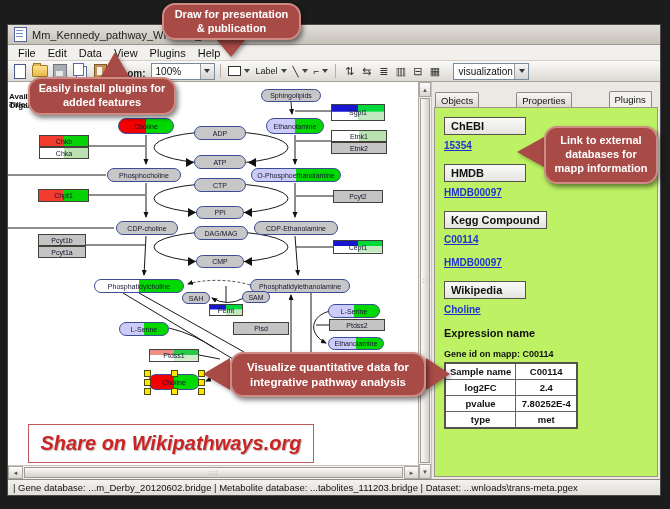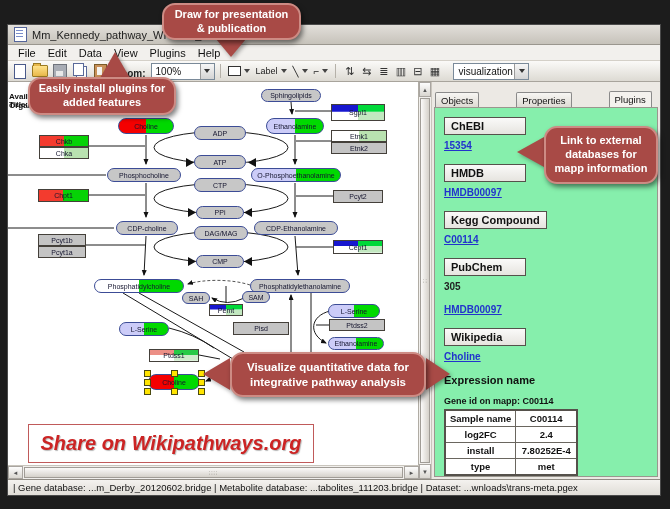--- a/index.html
+++ b/index.html
@@ -57,21 +57,21 @@
   .hthumb{flex:1;margin:1px 1px;background:linear-gradient(#fbfaf9,#d5d1ca);border:1px solid #a09c96;
           display:flex;align-items:center;justify-content:center;font-size:6px;color:#8a867e;letter-spacing:1px;}
   .vthumb{flex:1;margin:1px 1px;background:linear-gradient(90deg,#fbfaf9,#d5d1ca);border:1px solid #a09c96;
           display:flex;align-items:center;justify-content:center;font-size:6px;color:#8a867e;}
   
   .rightpanel{flex:1;display:flex;flex-direction:column;background:#ece9e4;min-width:0;}
   .tabs{height:17px;display:flex;align-items:flex-end;padding:8px 2px 0 3px;flex:0 0 auto;gap:36px;}
   .tab{font-size:9.5px;color:#111;padding:2px 5px 1px;border:1px solid #8a8a8a;border-bottom:none;
        background:linear-gradient(#f7f6f3,#dedbd4);border-radius:2px 2px 0 0;margin-right:1px;white-space:nowrap;}
   .tab.active{background:#f4f2ee;padding-bottom:2px;position:relative;z-index:2;}
-  .panel-body{flex:1;background:#86efac;border:1px solid #9a968e;margin:0 2px 2px;padding:8px 9px 4px;
+  .panel-body{flex:1;background:#bef264;border:1px solid #9a968e;margin:0 2px 2px;padding:8px 9px 4px;
               overflow:hidden;min-height:0;}
   .bp-header{display:inline-block;min-width:68px;border:1px solid #55514b;background:linear-gradient(#fafaf9,#e6e4df);
              font-size:11px;font-weight:bold;color:#111;padding:2px 6px;margin-bottom:5px;}
   .bp-link{display:block;font-size:10px;font-weight:bold;color:#2233cc;text-decoration:underline;margin-bottom:12px;cursor:pointer;}
   .bp-text{display:block;font-size:10px;font-weight:bold;color:#222;margin-bottom:12px;}
   .bp-expr{font-size:11px;font-weight:bold;color:#111;margin:4px 0 10px;}
   .bp-geneid{font-size:9px;font-weight:bold;color:#111;margin-bottom:3px;}
   .bp-table{border-collapse:collapse;border:2px solid #55514b;}
   .bp-table td{border:1px solid #6a665f;font-size:9.5px;font-weight:bold;color:#111;text-align:center;
                padding:2px 4px;min-width:52px;background:#fff;}
@@ -291,38 +291,37 @@
           <span class="tab">Properties</span>
           <span class="tab active">Plugins</span>
           <span class="tab">Search</span>
           <span class="tab">Legend</span>
         </div>
       <div class="panel-body">
         <div id="bpsections">
             <div class="bp-section"><div class="bp-header">ChEBI</div><a class="bp-link">15354</a></div>
             <div class="bp-section"><div class="bp-header">HMDB</div><a class="bp-link">HMDB00097</a></div>
             <div class="bp-section"><div class="bp-header">Kegg Compound</div><a class="bp-link">C00114</a></div>
-            <div class="bp-section"><div class="bp-header">PubChem</div><div class="bp-text">305</div></div>
             <div class="bp-section"><a class="bp-link">HMDB00097</a></div>
             <div class="bp-section"><div class="bp-header">Wikipedia</div><a class="bp-link">Choline</a></div>
           </div>
         <div class="bp-expr">Expression name</div>
         <div class="bp-geneid">Gene id on mapp: C00114</div>
         <table class="bp-table">
             <tbody id="bptable">
               <tr>
                 <td>Sample name</td>
                 <td>C00114</td>
               </tr>
               <tr>
                 <td>log2FC</td>
                 <td>2.4</td>
               </tr>
               <tr>
-                <td>install</td>
+                <td>pvalue</td>
                 <td>7.80252E-4</td>
               </tr>
               <tr>
                 <td>type</td>
                 <td>met</td>
               </tr>
             </tbody>
           </table>
       </div>
     </div>

